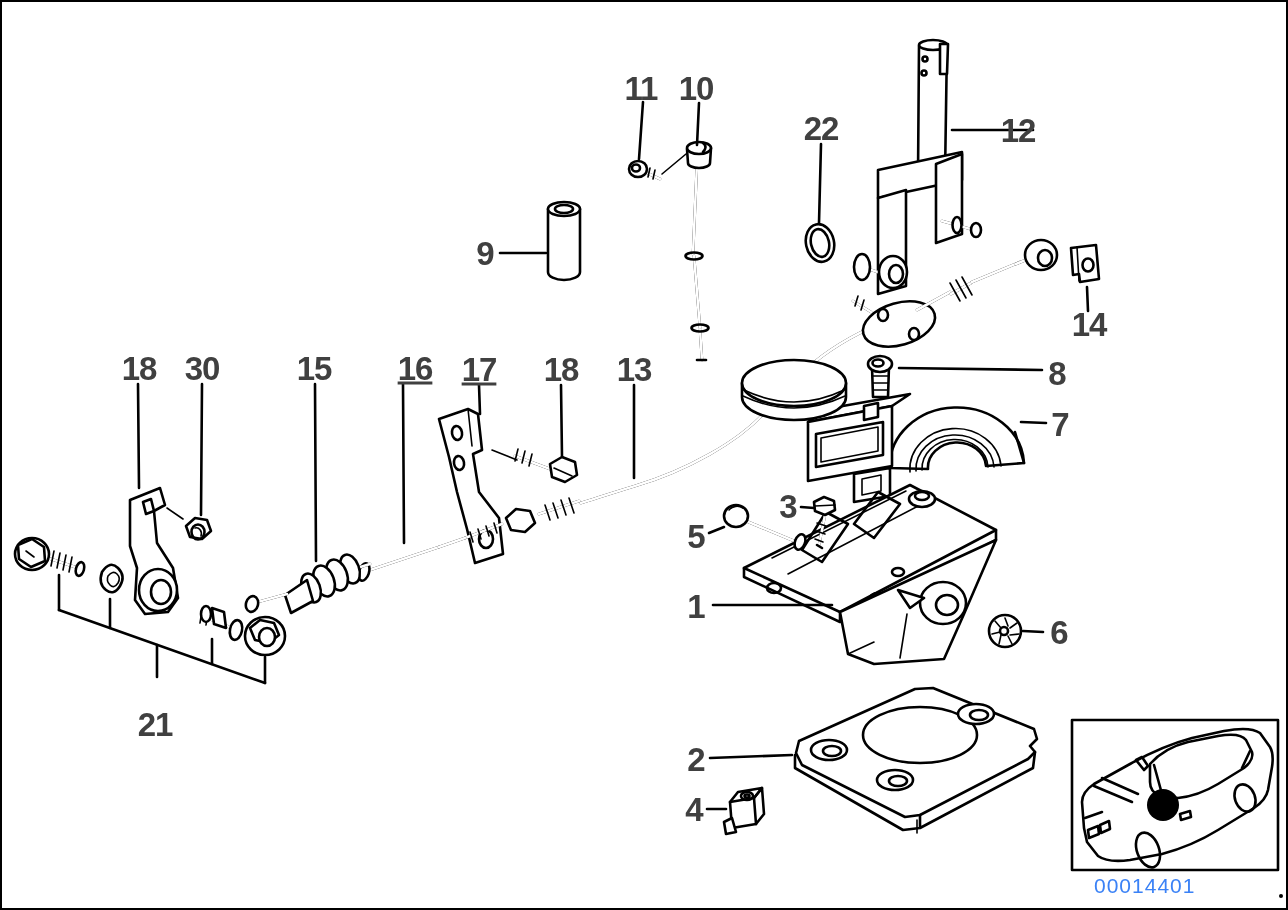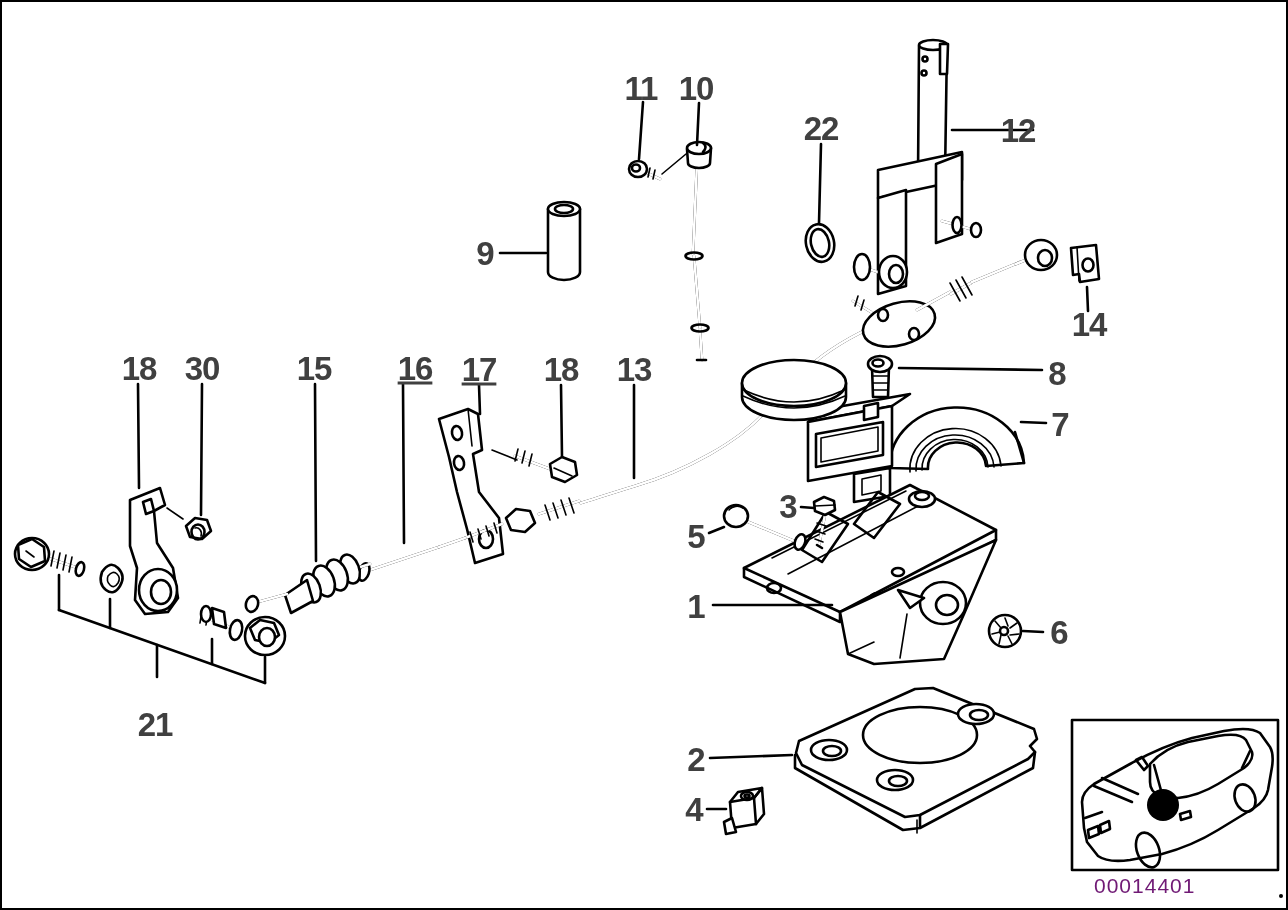--- a/index.html
+++ b/index.html
@@ -17,21 +17,21 @@
   #art .t-in{stroke:#fff;}
   #art .thin{stroke-width:1.6;}
   #art .dot{fill:#000;stroke:none;}
   .part-label{
     position:absolute;transform:translate(-50%,-50%);
     font-weight:bold;font-size:33px;letter-spacing:-1px;color:#404040;
     line-height:1;white-space:nowrap;cursor:default;
   }
   #diagram-code{
     position:absolute;left:1092px;top:872px;
-    font-size:21px;letter-spacing:1px;color:#701a75;
+    font-size:21px;letter-spacing:1px;color:#3b82f6;
   }
 </style>
 </head>
 <body>
 
 <div id="stage">
 
   <svg id="art" width="1284" height="906" viewBox="0 0 1284 906" xmlns="http://www.w3.org/2000/svg">
 
     <g>

